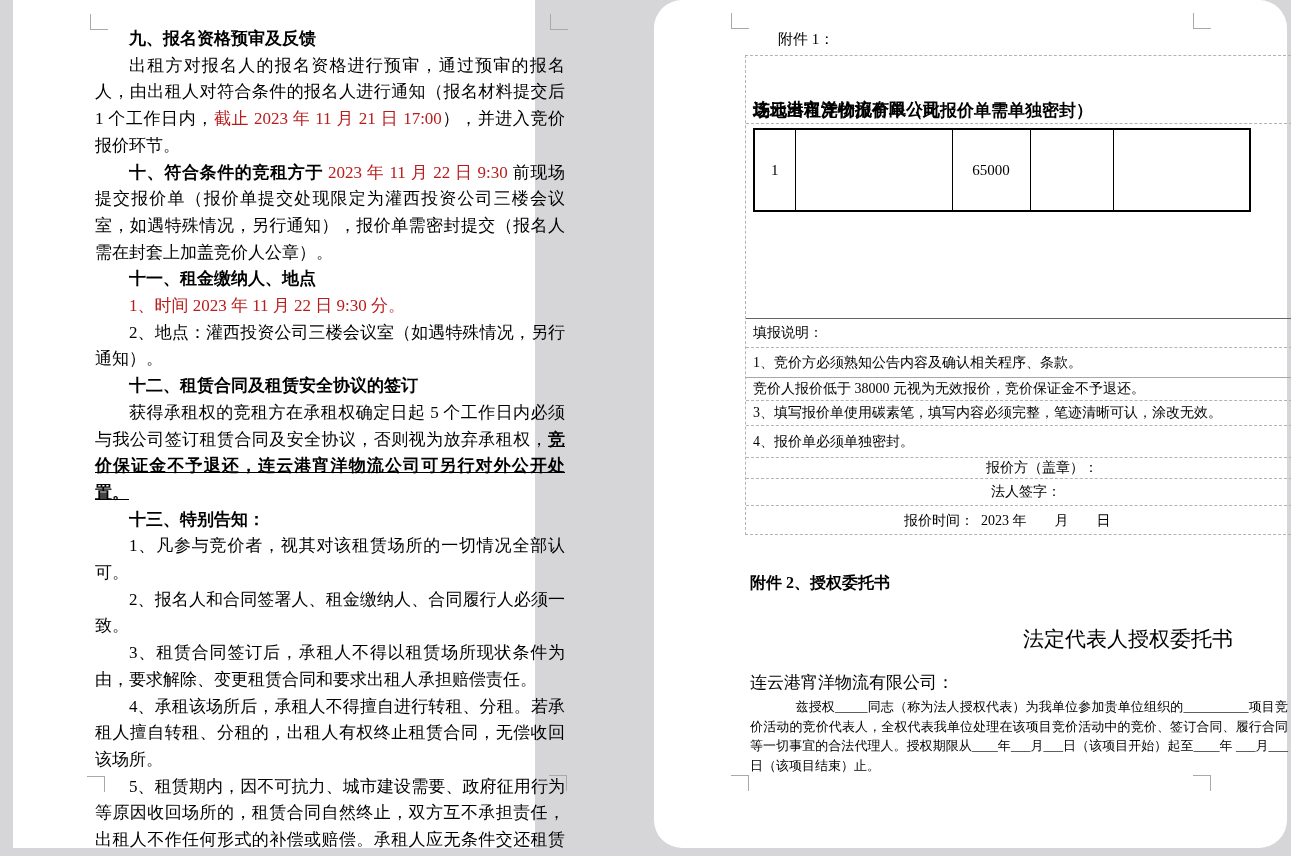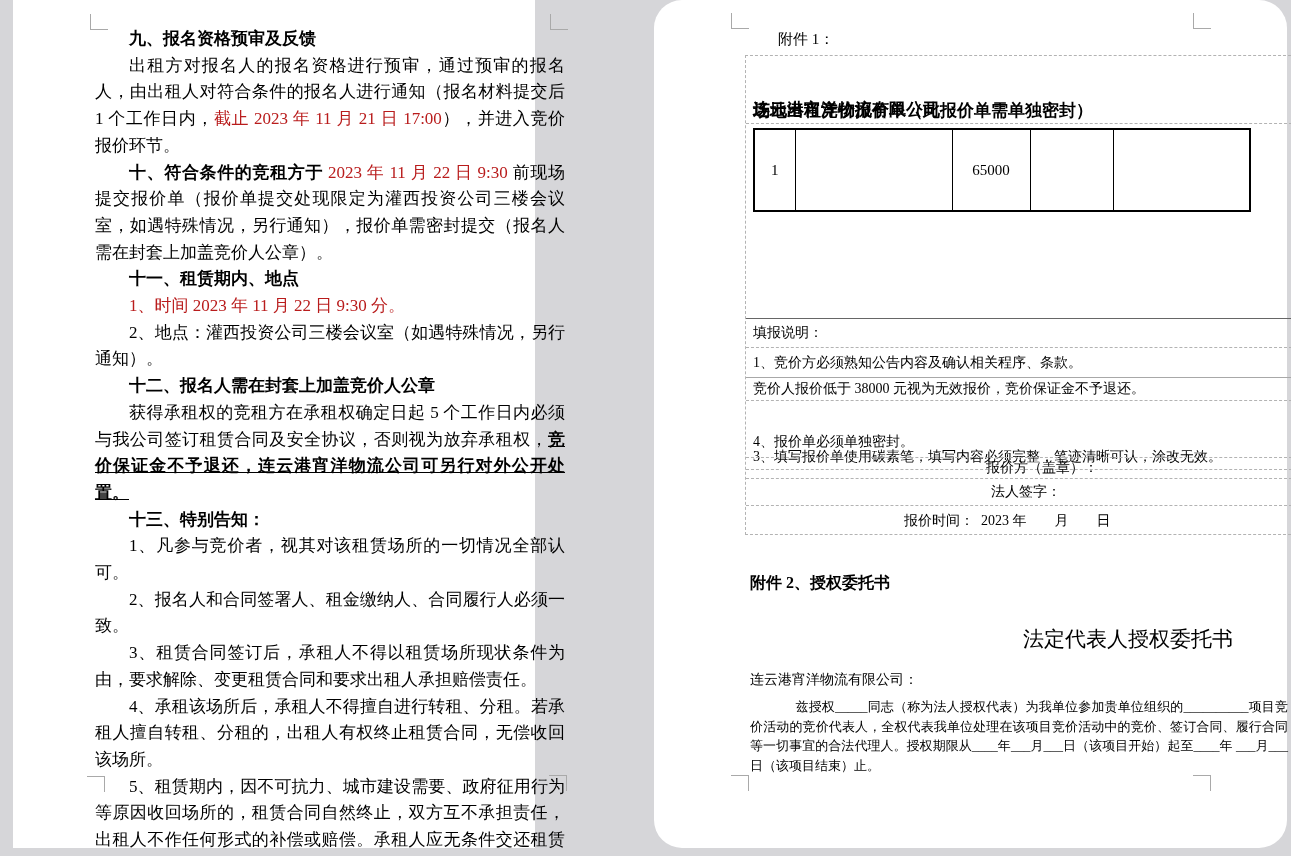--- a/index.html
+++ b/index.html
@@ -50,50 +50,50 @@
   tr.thead{height:82px;}
   tr.trow{height:82px;font-size:14px;}
 
   .note-row{
     position:absolute;left:0;width:546px;box-sizing:border-box;
     display:flex;align-items:center;font-size:14px;padding-left:7px;
   }
   .nr-title{top:262px;height:30px;border-top:1px solid #666;border-bottom:1px dashed #b3b3b3;text-align:center;}
   .nr-1{top:292px;height:30px;border-bottom:1px solid #a8a8a8;}
   .nr-2{top:322px;height:23px;border-bottom:1px dashed #b3b3b3;}
-  .nr-3{top:345px;height:25px;border-bottom:1px dashed #b3b3b3;margin-top:44px;}
+  .nr-3{top:345px;height:25px;border-bottom:1px dashed #b3b3b3;}
   .nr-4{top:370px;height:32px;border-bottom:1px dashed #b3b3b3;}
   .sr-seal{top:402px;height:21px;border-bottom:1px dashed #b3b3b3;padding-left:240px;}
   .sr-legal{top:423px;height:27px;border-bottom:1px dashed #b3b3b3;padding-left:245px;}
   .sr-date{top:450px;height:30px;padding-left:158px;white-space:pre;}
 
   .att2-label{position:absolute;left:96px;top:573px;font-size:16px;font-weight:700;}
   .poa-title{position:absolute;left:79px;top:625px;width:500px;text-align:right;font-size:21px;}
-  .poa-salutation{position:absolute;left:96px;top:671px;font-size:14px;}
+  .poa-salutation{position:absolute;left:96px;top:671px;font-size:17px;}
   .poa-body{
     position:absolute;left:96px;top:697px;width:538px;
     font-size:13px;line-height:19.5px;text-align:justify;text-indent:3.5em;
   }
 </style>
 </head>
 <body>
 
 <div class="page page-left">
   <div class="cm cm-t" style="left:77px;top:14px;"></div>
   <div class="cm cm-t" style="left:537px;top:14px;"></div>
   <div class="cm cm-b" style="left:74px;top:776px;"></div>
   <div class="cm cm-b" style="left:536px;top:775px;"></div>
   <div class="doc-text" id="left-paragraphs">
       <p class="para"><span class="seg-bold">九、报名资格预审及反馈</span></p>
       <p class="para"><span>出租方对报名人的报名资格进行预审，通过预审的报名人，由出租人对符合条件的报名人进行通知（报名材料提交后 1 个工作日内，</span><span class="seg-blue">截止 2023 年 11 月 21 日 17:00</span><span>），并进入竞价报价环节。</span></p>
       <p class="para"><span class="seg-bold">十、符合条件的竞租方于</span><span class="seg-blue"> 2023 年 11 月 22 日 9:30 </span><span>前现场提交报价单（报价单提交处现限定为灌西投资公司三楼会议室，如遇特殊情况，另行通知），报价单需密封提交（报名人需在封套上加盖竞价人公章）。</span></p>
-      <p class="para"><span class="seg-bold">十一、租赁期内、地点</span></p>
+      <p class="para"><span class="seg-bold">十一、租金缴纳人、地点</span></p>
       <p class="para"><span class="seg-blue">1、时间 2023 年 11 月 22 日 9:30 分。</span></p>
       <p class="para"><span>2、地点：灌西投资公司三楼会议室（如遇特殊情况，另行通知）。</span></p>
-      <p class="para"><span class="seg-bold">十二、报名人需在封套上加盖竞价人公章</span></p>
+      <p class="para"><span class="seg-bold">十二、租赁合同及租赁安全协议的签订</span></p>
       <p class="para"><span>获得承租权的竞租方在承租权确定日起 5 个工作日内必须与我公司签订租赁合同及安全协议，否则视为放弃承租权，</span><span class="seg-boldline">竞价保证金不予退还，连云港宵洋物流公司可另行对外公开处置。</span></p>
       <p class="para"><span class="seg-bold">十三、特别告知：</span></p>
       <p class="para"><span>1、凡参与竞价者，视其对该租赁场所的一切情况全部认可。</span></p>
       <p class="para"><span>2、报名人和合同签署人、租金缴纳人、合同履行人必须一致。</span></p>
       <p class="para"><span>3、租赁合同签订后，承租人不得以租赁场所现状条件为由，要求解除、变更租赁合同和要求出租人承担赔偿责任。</span></p>
       <p class="para"><span>4、承租该场所后，承租人不得擅自进行转租、分租。若承租人擅自转租、分租的，出租人有权终止租赁合同，无偿收回该场所。</span></p>
       <p class="para"><span>5、租赁期内，因不可抗力、城市建设需要、政府征用行为等原因收回场所的，租赁合同自然终止，双方互不承担责任，出租人不作任何形式的补偿或赔偿。承租人应无条件交还租赁场所，出租人按天计算并收取租金，无息退还剩余租金。</span></p>
     </div>
 </div>
 

